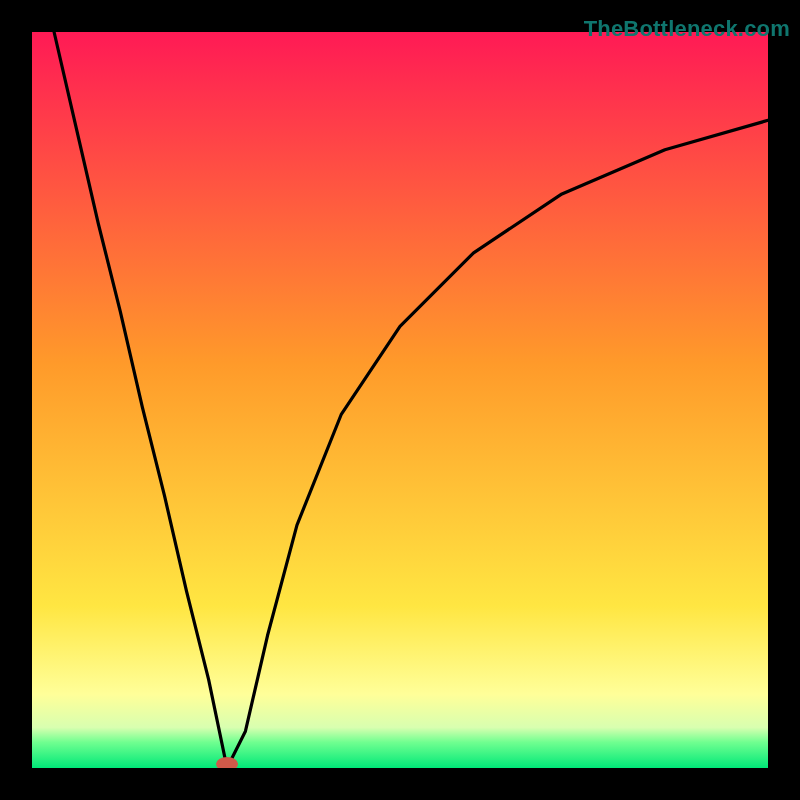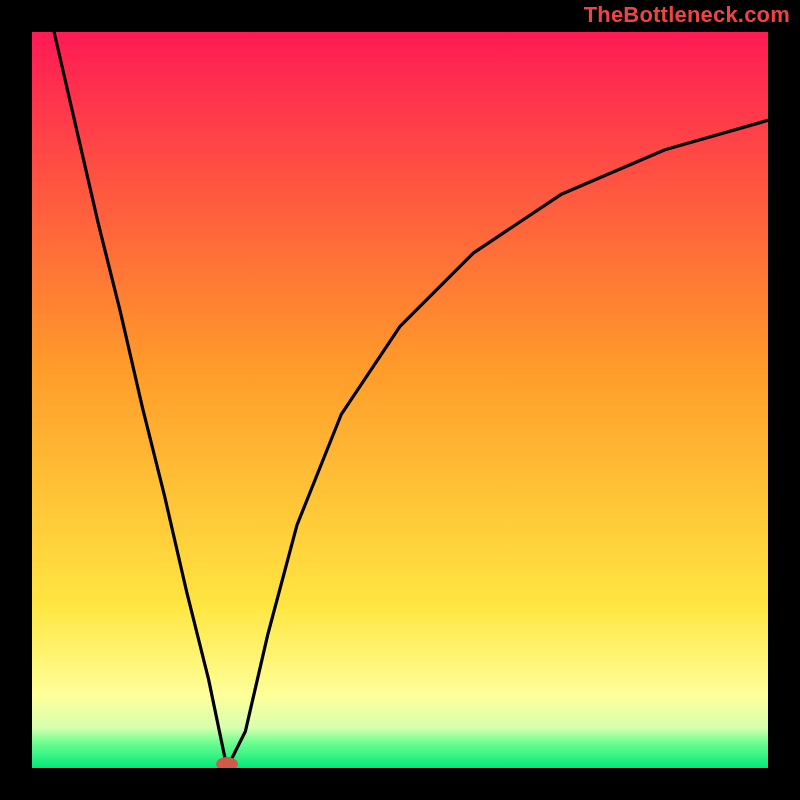--- a/index.html
+++ b/index.html
@@ -11,23 +11,23 @@
     background: #fff;
     font-family: Arial, Helvetica, sans-serif;
   }
   .wrap {
     position: relative;
     width: 800px;
     height: 800px;
   }
   .attribution {
     position: absolute;
-    top: 2px;
+    top: 16px;
     right: 10px;
-    color: #ef4444;
+    color: #0f766e;
     font-size: 22px;
     font-weight: 600;
     letter-spacing: 0.2px;
   }
   svg {
     display: block;
   }
 </style>
 </head>
 <body>

